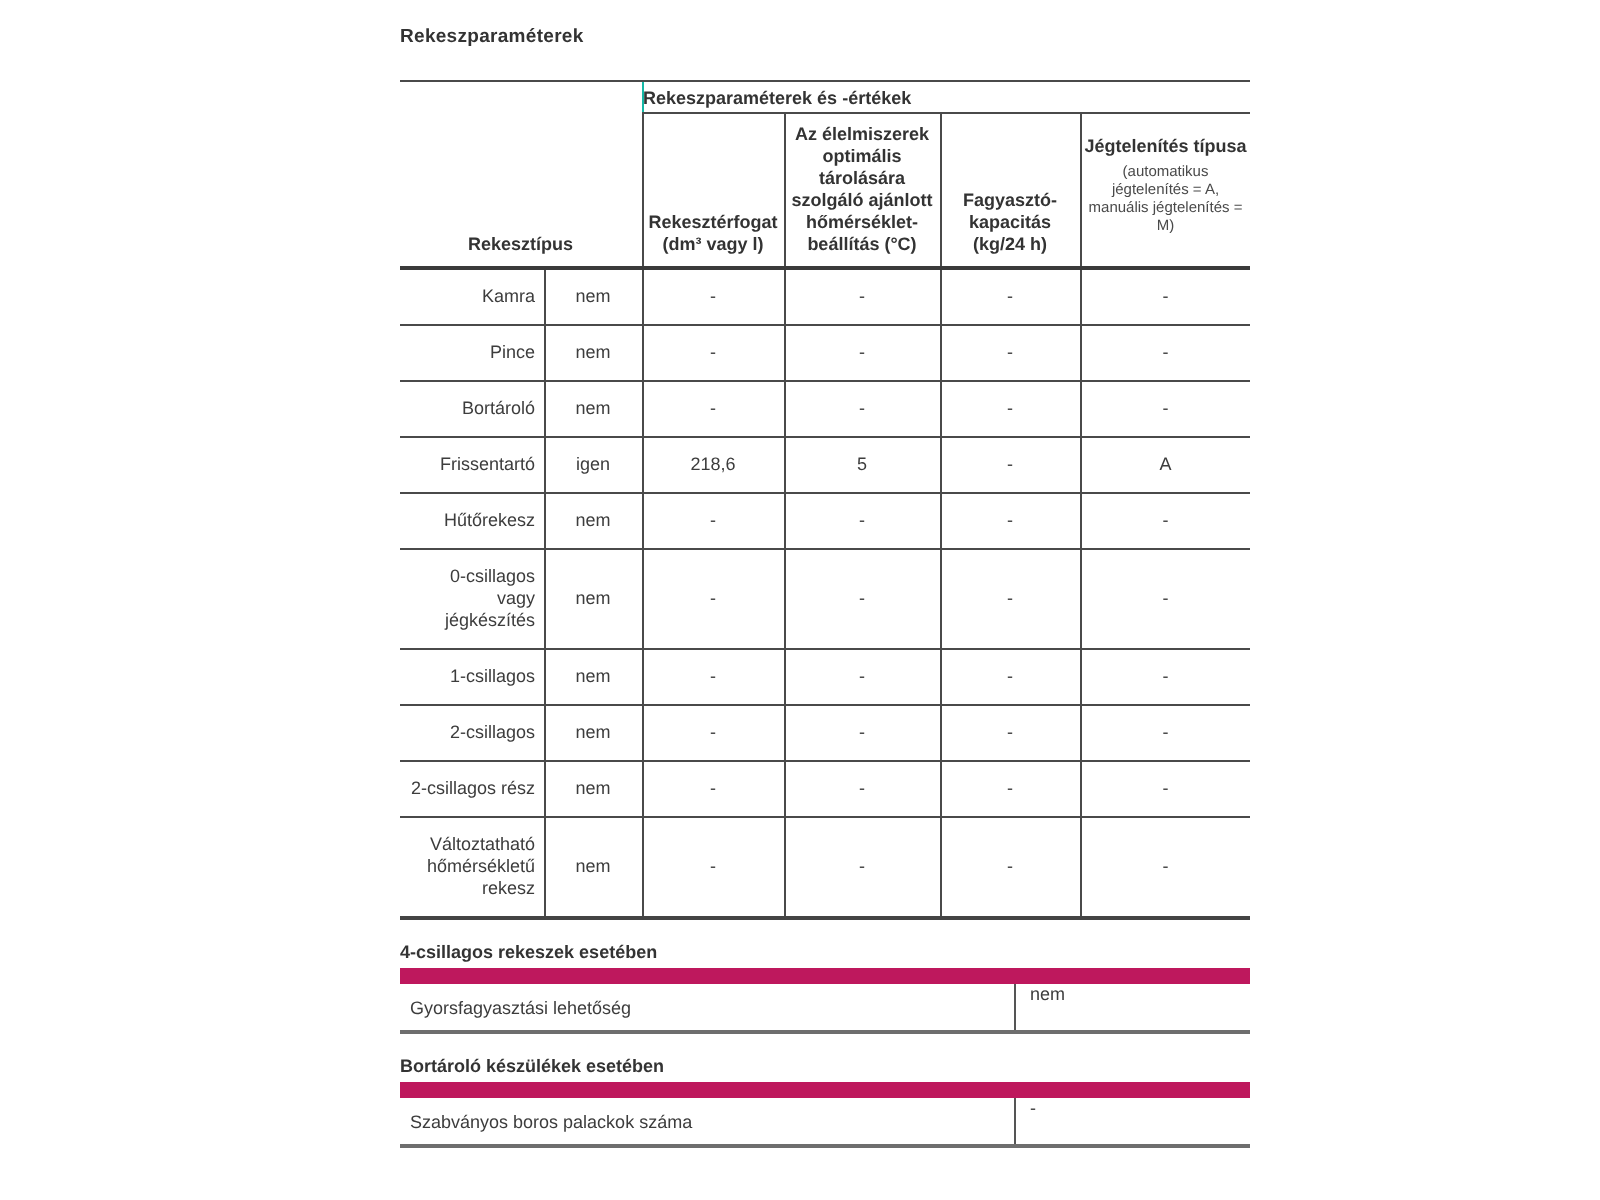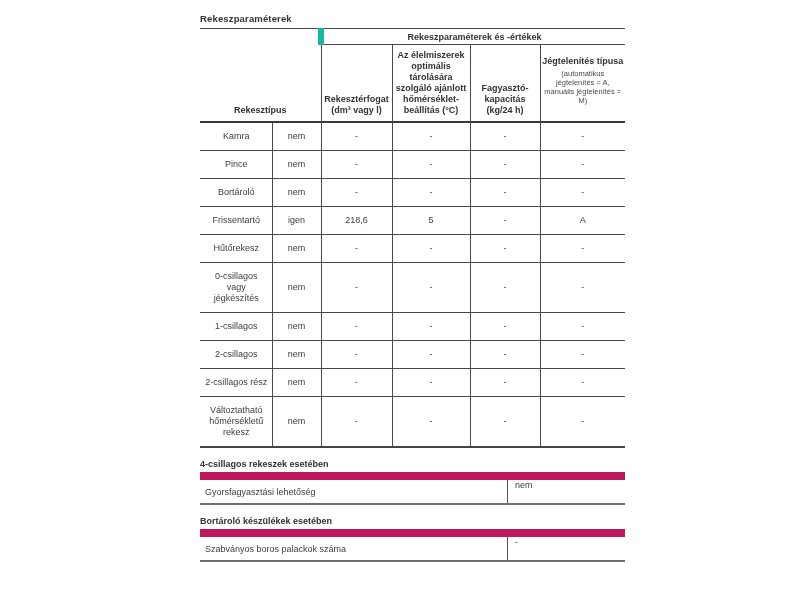--- a/index.html
+++ b/index.html
@@ -12,36 +12,36 @@
     overflow: hidden;
   }
   .sheet {
     position: absolute;
     left: 200px; top: 13px;
     width: 425px;
   }
   .doc-title {
     font-size: 9.5px; font-weight: 700;
     letter-spacing: 0.15px;
-    margin-bottom: 4px;
+    margin-bottom: 16px;
     color: #333333;
   }
   table.spec {
     width: 425px;
     border-collapse: collapse;
     table-layout: fixed;
     font-size: 9px;
   }
   table.spec td { vertical-align: middle; }
   
   tr.span-row td { border-top: 1px solid #4a4a4a; height: 16px; }
   td.span-header {
-    border-left: 6px solid #14b8a6;
+    border-left: 1px solid #14b8a6;
     border-bottom: 1px solid #4a4a4a;
-    text-align: center;
+    text-align: left;
     font-weight: 700;
     color: #333333;
   }
   tr.col-head td {
     border-bottom: 2px solid #3a3a3a;
     height: 74px;
     vertical-align: bottom;
     text-align: center;
     font-weight: 700;
     color: #333333;
@@ -59,21 +59,21 @@
     white-space: pre-line;
     margin-top: 2px;
   }
   
   tbody.rows td {
     border-bottom: 1px solid #4a4a4a;
     padding: 8px 4px;
     text-align: center;
     line-height: 11px;
   }
-  tbody.rows td:first-child { text-align: center; padding-left: 5px; }
+  tbody.rows td:first-child { text-align: right; padding-left: 5px; }
   tbody.rows td + td { border-left: 1px solid #4a4a4a; }
   tbody.rows tr:last-child td { border-bottom: 2px solid #444444; }
   
   .section { margin-top: 11px; }
   .section-heading {
     font-size: 9px; font-weight: 700;
     color: #333333;
     padding-bottom: 3px;
     border-bottom: 8px solid #be185d;
   }

